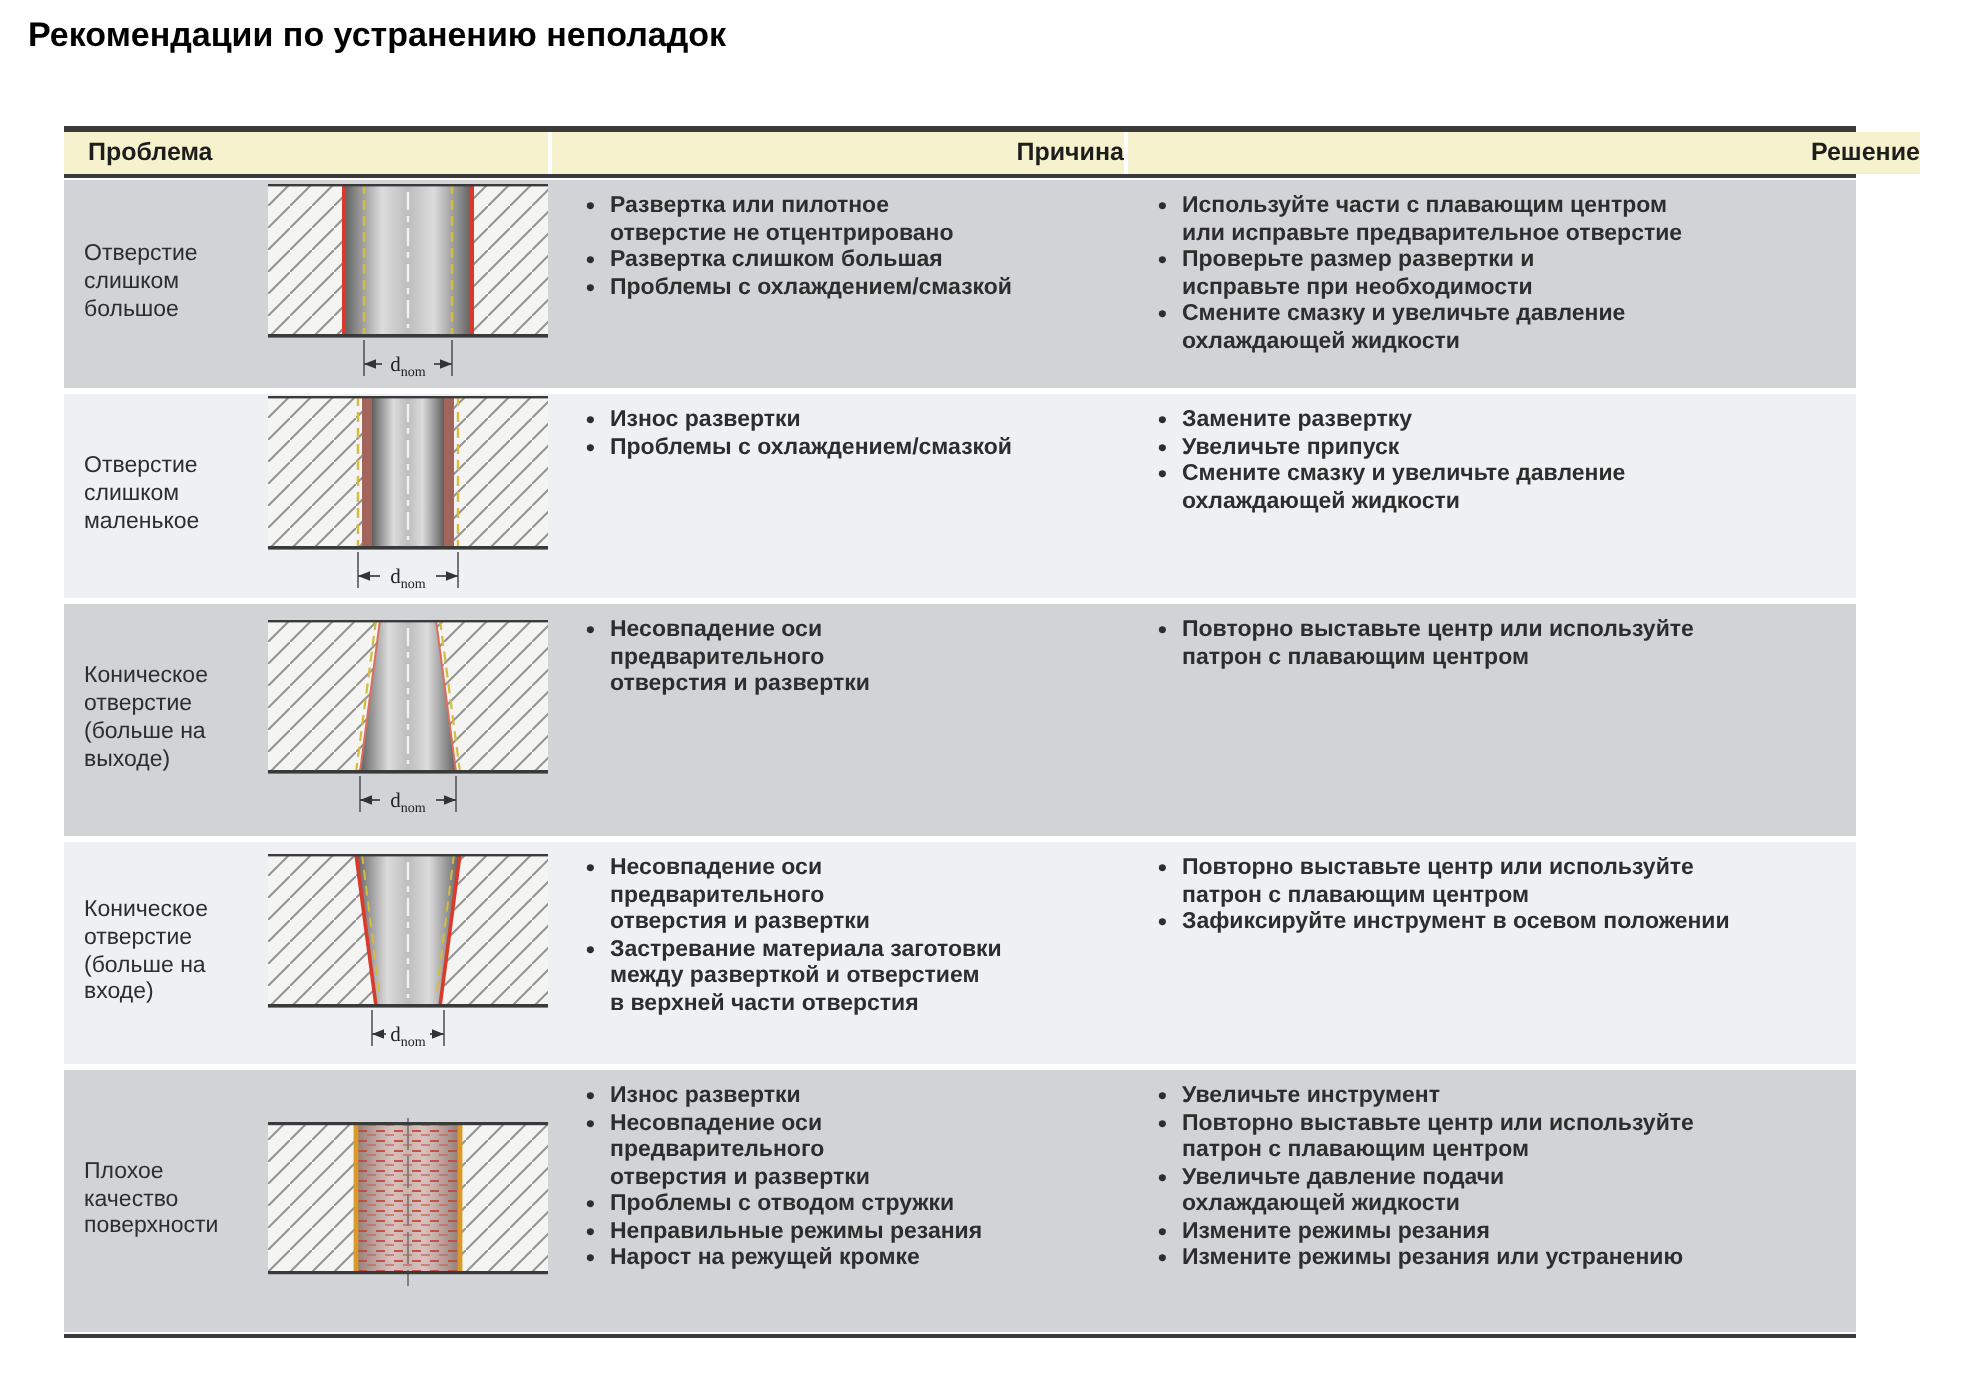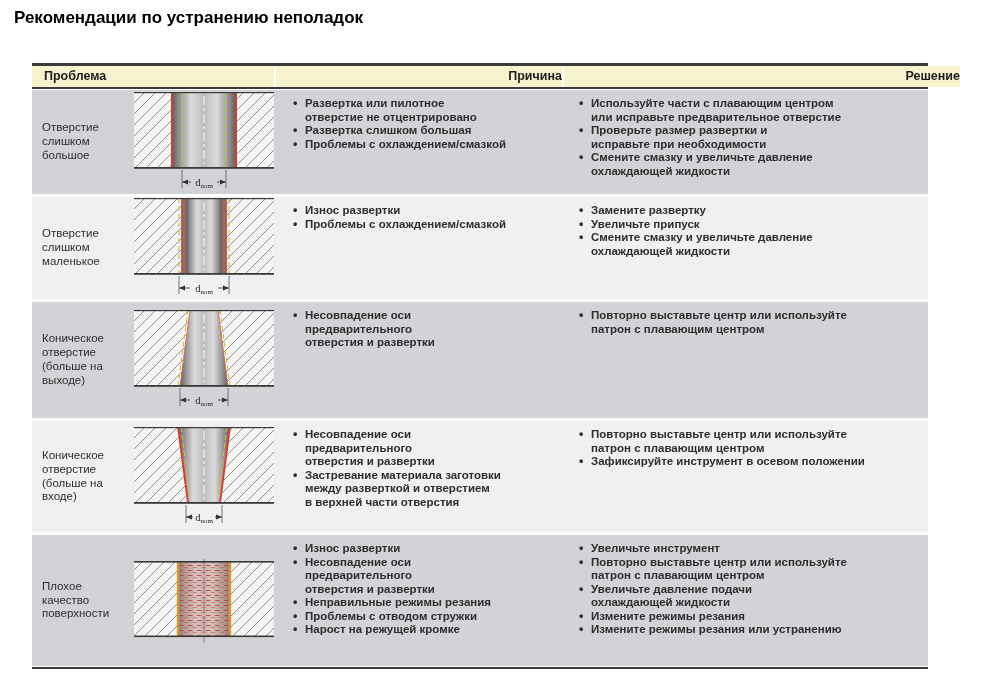--- a/index.html
+++ b/index.html
@@ -336,22 +336,22 @@
             <rect x="0" y="76.5" width="140" height="1.6" fill="#3a3a3a"></rect>
           </svg>
         </div>
       </div>
       <div class="c2">
         <ul class="blist">
           <li>Износ развертки</li>
           <li>Несовпадение оси
 предварительного
 отверстия и развертки</li>
+          <li>Проблемы с отводом стружки</li>
           <li>Неправильные режимы резания</li>
-          <li>Проблемы с отводом стружки</li>
           <li>Нарост на режущей кромке</li>
         </ul>
       </div>
       <div class="c3">
         <ul class="blist">
           <li>Увеличьте инструмент</li>
           <li>Повторно выставьте центр или используйте
 патрон с плавающим центром</li>
           <li>Увеличьте давление подачи
 охлаждающей жидкости</li>

